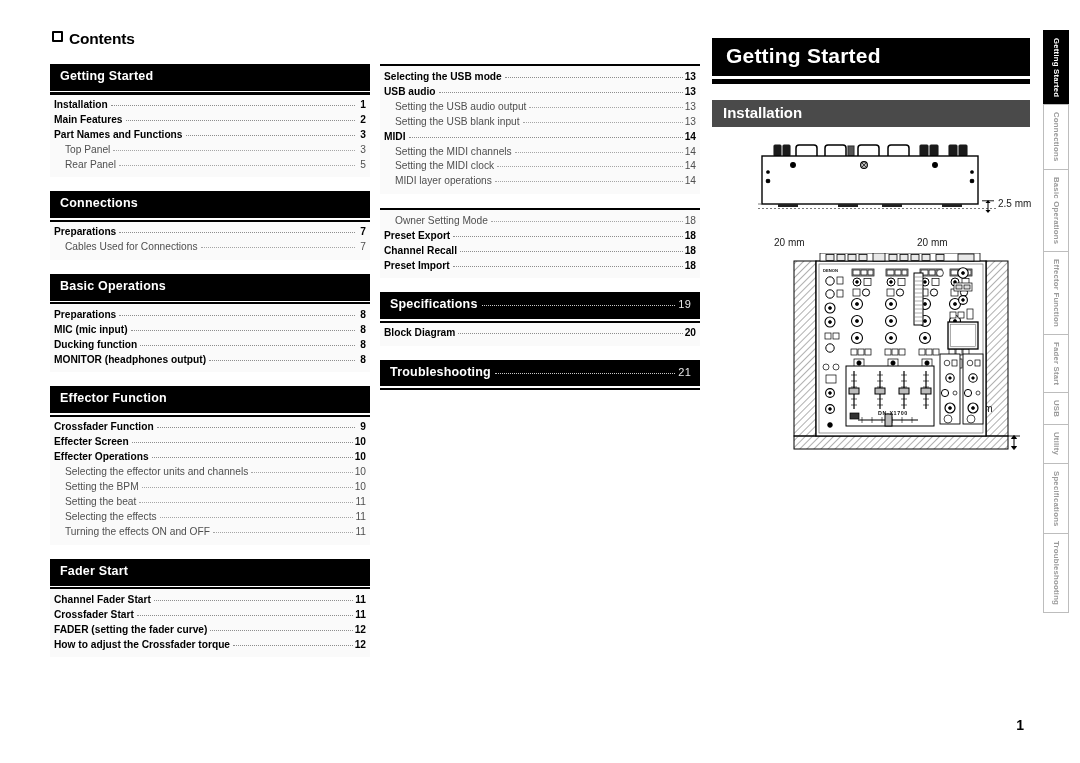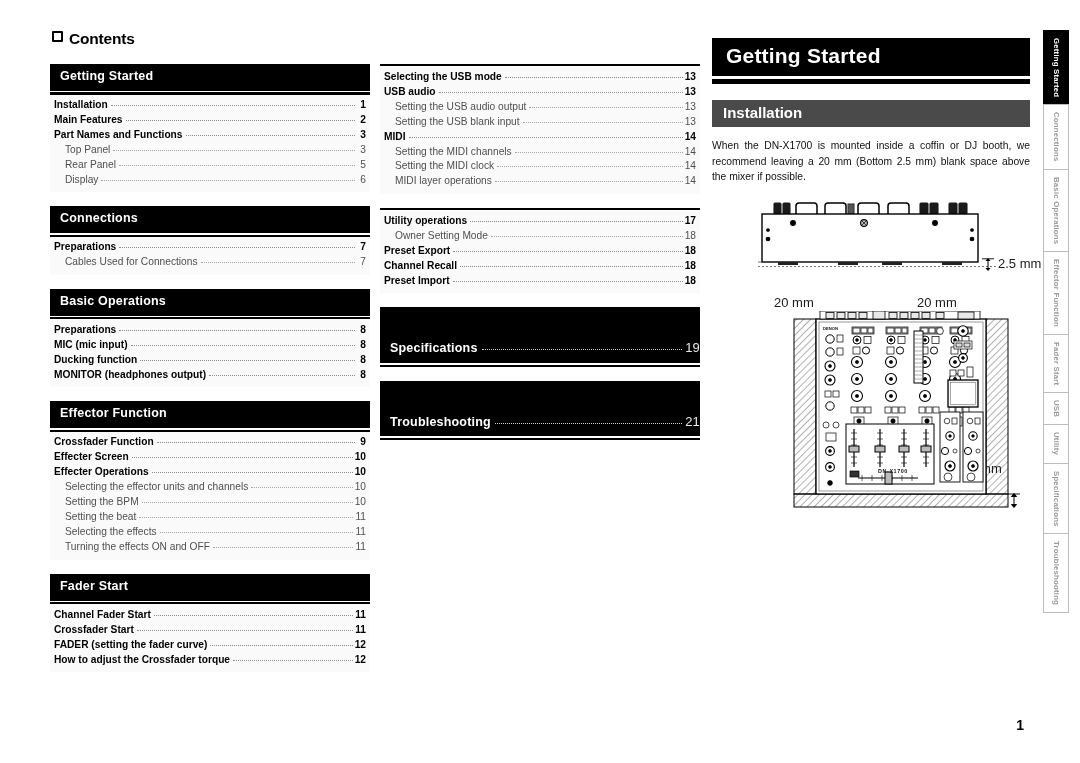--- a/index.html
+++ b/index.html
@@ -57,24 +57,24 @@
   .toc-head .ht { white-space: nowrap; }
   .toc-head .hleader {
     flex: 1 1 auto;
     margin: 0 3px 0 4px;
     border-bottom: 1.3px dotted #c8c8c8;
     position: relative; top: -2px;
     min-width: 10px;
   }
   .toc-head .hpage {
     font-weight: normal;
-    font-size: 13px;
+    font-size: 11px;
     color: #e8e8e8;
+    padding-right: 9px;
     white-space: nowrap;
-    margin-top: 28px;
   }
 
   .toc-rule {
     height: 2.2px; background: #000; margin-top: 1.6px;
   }
 
   .toc-body {
     background: #fafafa;
     padding: 3px 0 5px 0;
   }
@@ -165,21 +165,21 @@
   .tab.active {
     background: #000;
     color: #fff;
     border-color: #000;
   }
 
   
   .diagram { position: relative; margin-top: 16px; height: 310px; }
   .dim-label {
     position: absolute;
-    font-size: 13px;
+    font-size: 10px;
     color: #1a1a1a;
     white-space: nowrap;
   }
 
   
   .page-num {
     position: absolute;
     right: 56px; bottom: 30px;
     font-size: 14px;
     font-weight: bold;
@@ -220,25 +220,20 @@
             <div class="toc-row lvl2">
               <span class="t">Top Panel</span>
               <span class="leader"></span>
               <span class="pg">3</span>
             </div>
             <div class="toc-row lvl2">
               <span class="t">Rear Panel</span>
               <span class="leader"></span>
               <span class="pg">5</span>
             </div>
-            <div class="toc-row lvl2">
-              <span class="t">Display</span>
-              <span class="leader"></span>
-              <span class="pg">6</span>
-            </div>
           </div>
         </div>
         <div class="toc-section">
           <div class="toc-head no-leader">
             <span class="ht">Connections</span>
           </div>
           <div class="toc-rule"></div>
           <div class="toc-body">
             <div class="toc-row lvl1">
               <span class="t">Preparations</span>
@@ -403,25 +398,20 @@
             <div class="toc-row lvl2">
               <span class="t">MIDI layer operations</span>
               <span class="leader"></span>
               <span class="pg">14</span>
             </div>
           </div>
         </div>
         <div class="toc-section">
           <div class="toc-rule"></div>
           <div class="toc-body">
-            <div class="toc-row lvl1">
-              <span class="t">Utility operations</span>
-              <span class="leader"></span>
-              <span class="pg">17</span>
-            </div>
             <div class="toc-row lvl2">
               <span class="t">Owner Setting Mode</span>
               <span class="leader"></span>
               <span class="pg">18</span>
             </div>
             <div class="toc-row lvl1">
               <span class="t">Preset Export</span>
               <span class="leader"></span>
               <span class="pg">18</span>
             </div>
@@ -437,38 +427,44 @@
             </div>
           </div>
         </div>
         <div class="toc-section">
           <div class="toc-head">
             <span class="ht">Specifications</span>
             <span class="hleader"></span>
             <span class="hpage">19</span>
           </div>
           <div class="toc-rule"></div>
+          <div class="toc-body">
+            <div class="toc-row lvl1">
+              <span class="t">Block Diagram</span>
+              <span class="leader"></span>
+              <span class="pg">20</span>
+            </div>
+          </div>
         </div>
         <div class="toc-section">
           <div class="toc-head">
             <span class="ht">Troubleshooting</span>
             <span class="hleader"></span>
             <span class="hpage">21</span>
           </div>
           <div class="toc-rule"></div>
         </div>
       </div>
   </div>
 
   <div class="col col-right">
     <div style="height:8px;"></div>
     <div class="chapter-bar">Getting Started</div>
     <div class="chapter-rule"></div>
     <div class="section-bar">Installation</div>
-    <div class="body-text">When the DN-X1700 is mounted inside a coffin or DJ booth, we recommend leaving a 20 mm (Bottom 2.5 mm) blank space above the mixer if possible.</div>
 
     <div class="diagram">
 
       <svg width="300" height="78" viewBox="0 0 300 78" style="position:absolute;left:18px;top:0;">
         <g stroke="#000" fill="none" stroke-width="1.1">
 
           <g fill="#1a1a1a" stroke="#1a1a1a">
             <rect x="44" y="2" width="7" height="11" rx="1"></rect>
             <rect x="53" y="2" width="7" height="11" rx="1"></rect>
           </g>

